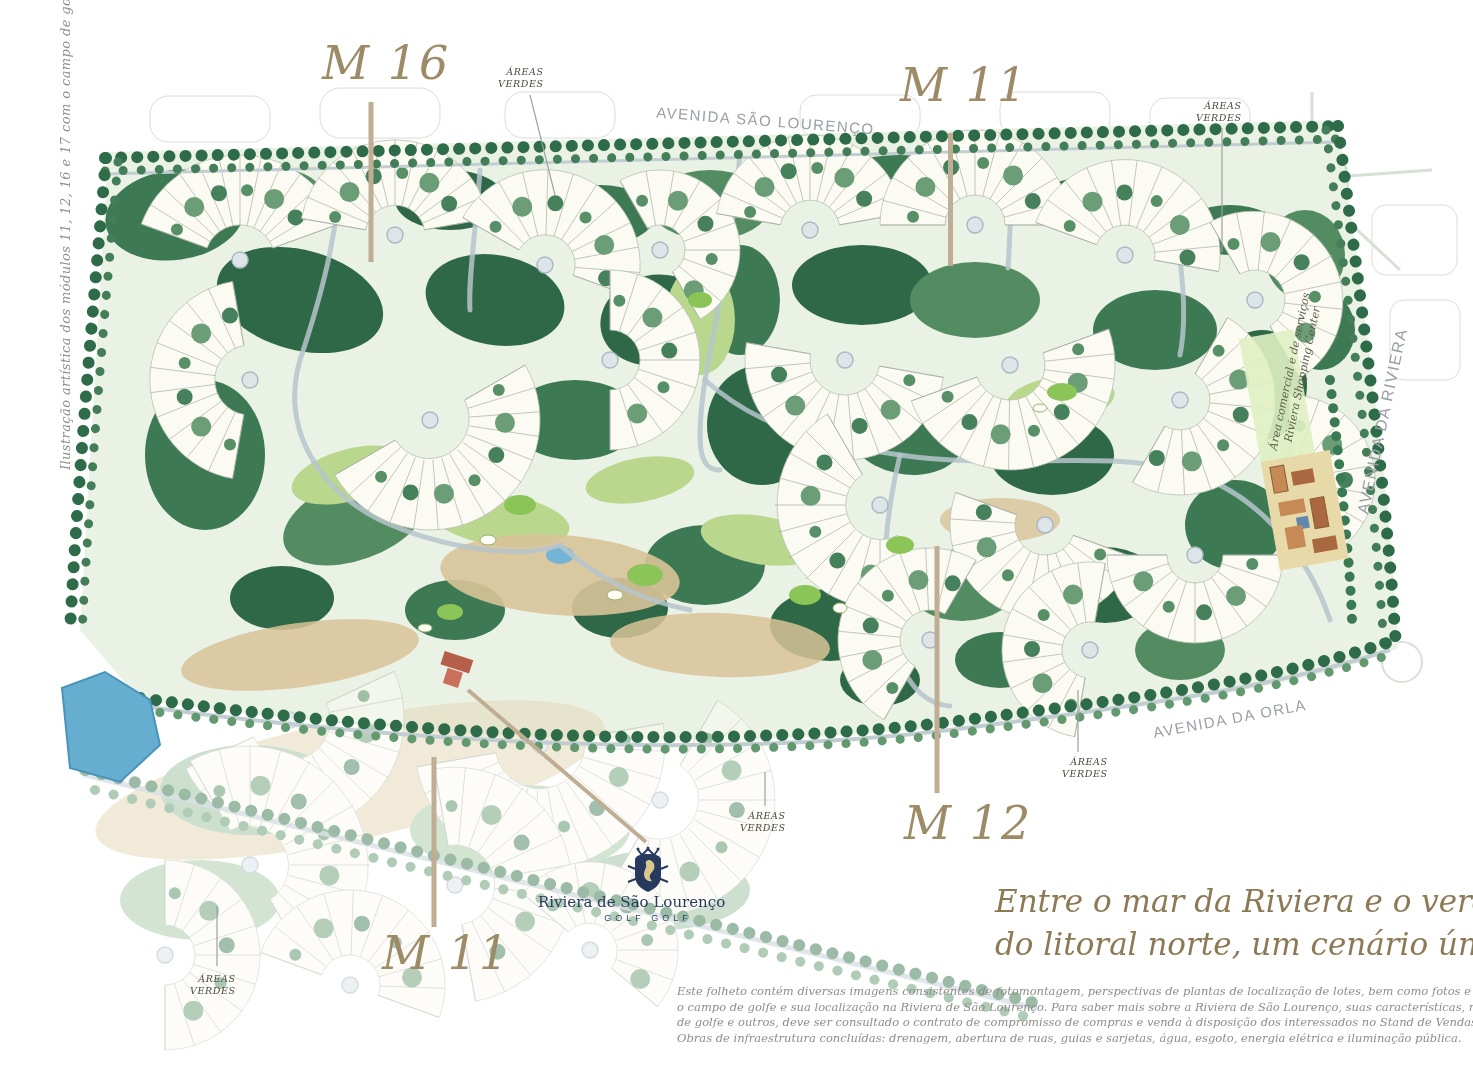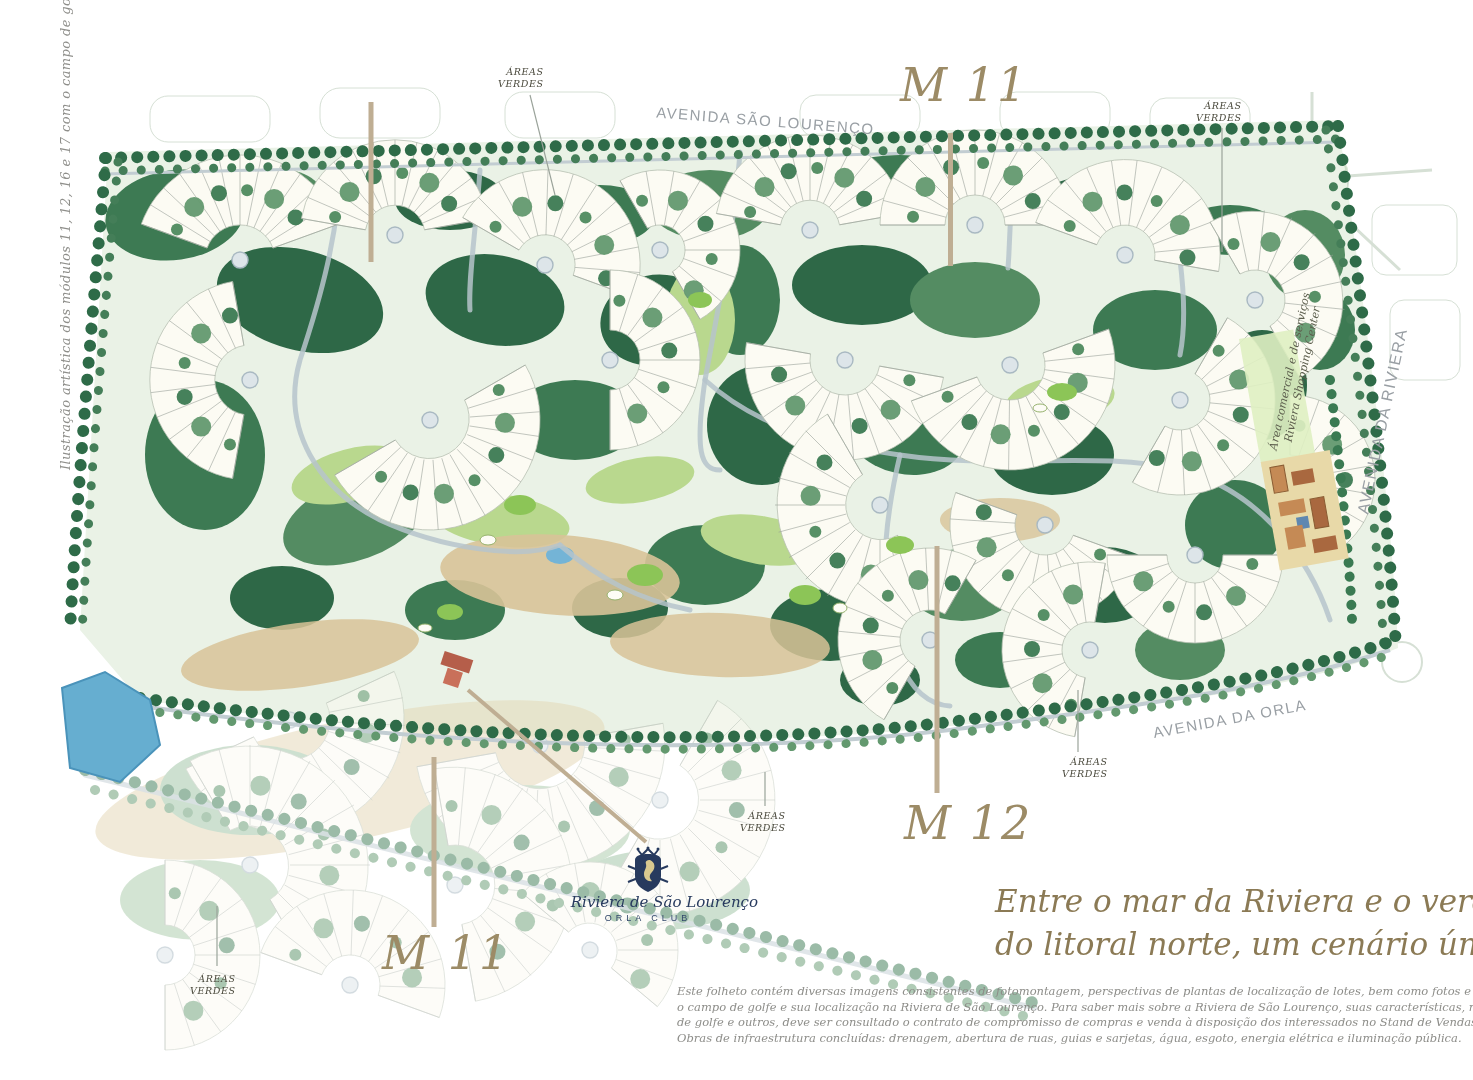--- a/index.html
+++ b/index.html
@@ -21,21 +21,21 @@
   .lbl{position:absolute;white-space:nowrap;}
   .module-label{font-style:italic;font-size:46px;color:#9c8b66;letter-spacing:2px;}
   .street{font-family:"Liberation Sans", sans-serif;color:#999fa4;font-size:15px;letter-spacing:1.5px;}
   .av{font-style:italic;font-size:9.5px;color:#4a493c;letter-spacing:.6px;text-align:right;line-height:12px;}
   .caption-left{font-style:italic;font-size:13px;color:#8f8f8b;letter-spacing:.4px;
     transform:rotate(-90deg);transform-origin:left top;}
   .shop-label{font-style:italic;font-size:11px;color:#5d5f4e;line-height:13px;text-align:center;
     transform:rotate(-78deg);}
   .tagline{font-style:italic;font-size:31px;color:#8b7a55;text-align:center;line-height:43px;width:440px;}
   .disclaimer{font-style:italic;font-size:11.5px;color:#8d8d89;text-align:right;line-height:15.5px;width:770px;}
-  .logo-name{font-style:italic;font-size:15px;color:#273a5e;text-align:right;width:220px;}
+  .logo-name{font-size:15px;color:#273a5e;text-align:left;width:220px;}
   .logo-sub{font-family:"Liberation Sans", sans-serif;font-size:9px;color:#33486b;letter-spacing:4px;
     text-align:center;width:220px;}
 </style>
 </head>
 <body>
 
 <div class="canvas">
 
 <svg id="plan" width="1473" height="1080" viewBox="0 0 1473 1080">
 
@@ -828,20 +828,21 @@
     <circle cx="-10" cy="-23" r="1.5" fill="#273a5e"></circle>
     <circle cx="0" cy="-24" r="1.5" fill="#273a5e"></circle>
     <circle cx="10" cy="-23" r="1.5" fill="#273a5e"></circle>
     <path d="M2 -12 C7 -10 8 -4 4 0 C1 3 1 6 4 9 C0 10 -4 7 -4 2
              C-4 -2 -1 -4 -2 -8 C-3 -11 -1 -12 2 -12 Z" fill="#d9c98f"></path>
   </g>
 </svg>
 
 <div class="lbl caption-left" style="left:58px;top:470px;width:380px;">Ilustração artística dos módulos 11, 12, 16 e 17 com o campo de golfe</div>
 
+<div class="lbl module-label" style="left:322px;top:36px;">M 16</div>
 <div class="lbl module-label" style="left:900px;top:58px;">M 11</div>
 <div class="lbl module-label" style="left:884px;top:796px;margin-left:20px;">M 12</div>
 <div class="lbl module-label" style="left:382px;top:926px;">M 11</div>
 
 <div class="lbl street" style="left:656px;top:112px;transform:rotate(4.5deg);">AVENIDA SÃO LOURENÇO</div>
 <div class="lbl street" style="left:1288px;top:412px;transform:rotate(-78deg);font-size:16px;">AVENIDA DA RIVIERA</div>
 <div class="lbl street" style="left:1152px;top:710px;transform:rotate(-10.5deg);">AVENIDA DA ORLA</div>
 
 <div class="lbl av" style="left:498px;top:66px;">
   <div>ÁREAS</div>
@@ -863,21 +864,21 @@
   <div>ÁREAS</div>
   <div>VERDES</div>
 </div>
 
 <div class="lbl shop-label" style="left:1216px;top:360px;width:160px;">
   <div>Área comercial e de serviços</div>
   <div>Riviera Shopping Center</div>
 </div>
 
 <div class="lbl logo-name" style="left:538px;top:893px;">Riviera de São Lourenço</div>
-<div class="lbl logo-sub" style="left:538px;top:913px;">ORLA CLUB</div>
+<div class="lbl logo-sub" style="left:538px;top:913px;">GOLF GOLF</div>
 
 <div class="lbl tagline" style="left:995px;top:880px;">
   <div>Entre o mar da Riviera e o verde</div>
   <div>do litoral norte, um cenário único.</div>
 </div>
 
 <div class="lbl disclaimer" style="left:677px;top:984px;">
   <div>Este folheto contém diversas imagens consistentes de fotomontagem, perspectivas de plantas de localização de lotes, bem como fotos e desenhos ilustrativos para apresentar, inclusive,</div>
   <div>o campo de golfe e sua localização na Riviera de São Lourenço. Para saber mais sobre a Riviera de São Lourenço, suas características, normas de uso e ocupação do solo, utilização do campo</div>
   <div>de golfe e outros, deve ser consultado o contrato de compromisso de compras e venda à disposição dos interessados no Stand de Vendas do SIV - Sistema Integrado de Vendas, na Riviera.</div>

